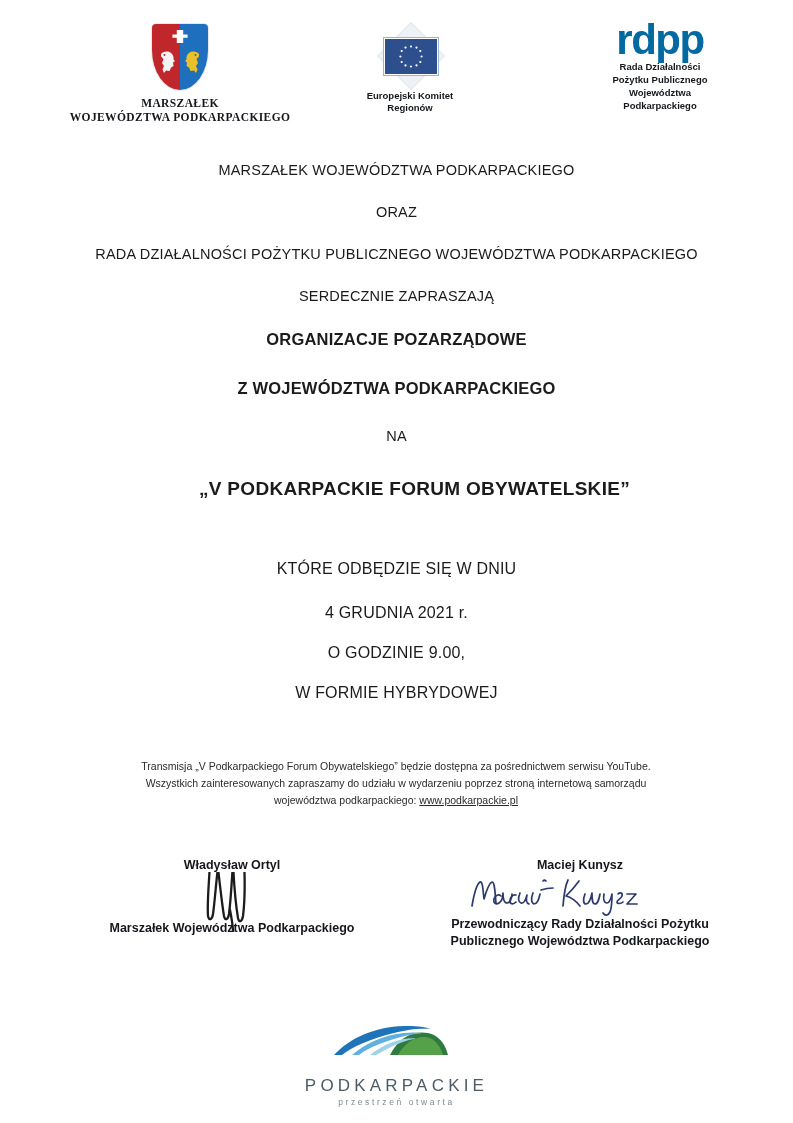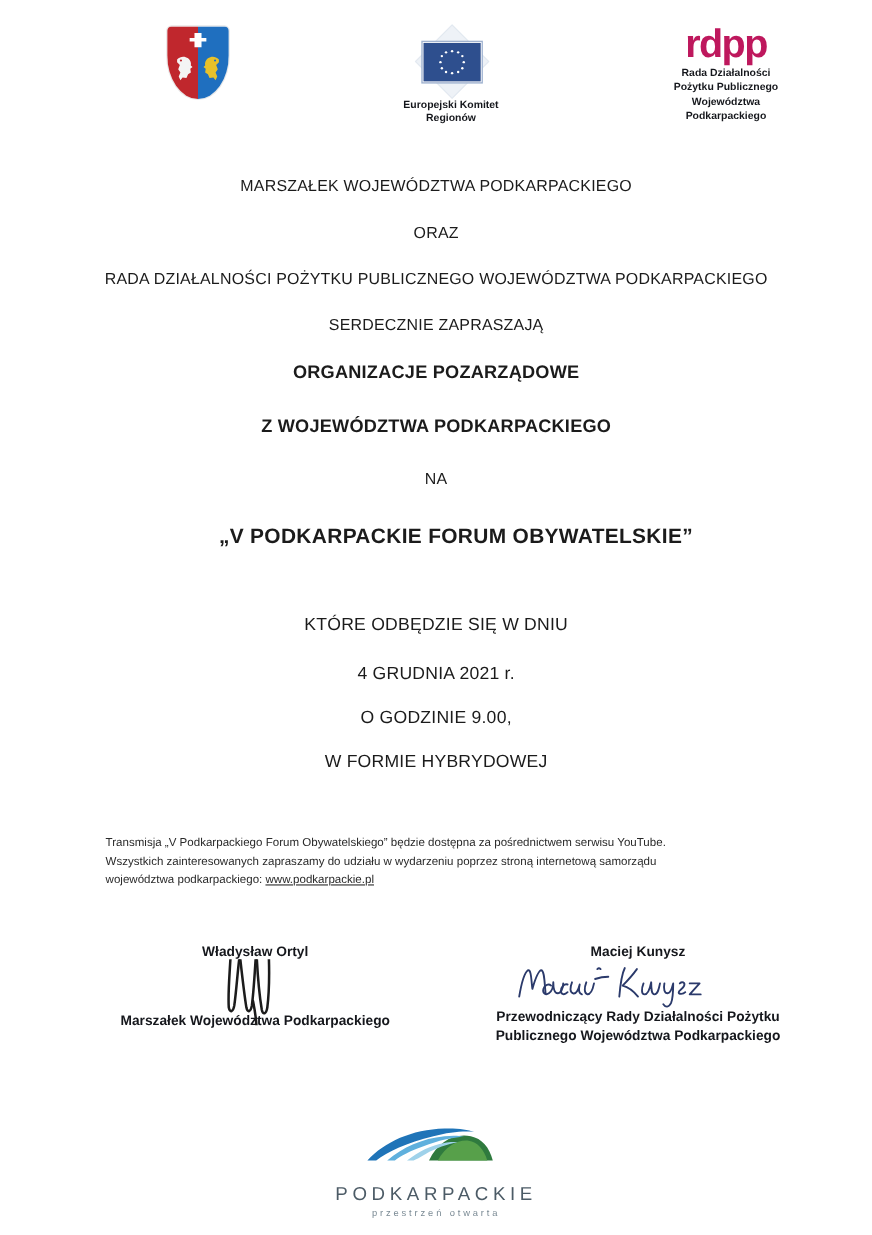--- a/index.html
+++ b/index.html
@@ -98,24 +98,24 @@
     font-size: 9.5px;
     font-weight: 700;
     line-height: 11.5px;
     color: #15171c;
   }
 
   
   .logo-rdpp { left: 570px; top: 22px; width: 180px; }
   .rdpp-mark {
     font-family: "Liberation Sans", sans-serif;
-    font-size: 36px;
+    font-size: 42px;
     font-weight: 700;
     letter-spacing: -1.5px;
-    color: #be185d;
+    color: #0369a1;
     line-height: 36px;
     margin-bottom: 2px;
   }
   .cap-rdpp {
     font-family: "Liberation Sans", sans-serif;
     font-size: 9.5px;
     font-weight: 700;
     line-height: 13px;
     color: #15171c;
   }
@@ -140,20 +140,21 @@
   .sp-26 { height: 26px; }
   .sp-30 { height: 30px; }
   .sp-34 { height: 34px; }
 
   
   .note {
     position: absolute;
     top: 758px;
     left: 96px;
     width: 600px;
+    text-align: center;
     font-family: "Liberation Sans", sans-serif;
     font-size: 10.5px;
     line-height: 17px;
     color: #2a2a2a;
   }
   .note a, .note .url {
     color: #2a2a2a;
     text-decoration: underline;
   }
 
@@ -236,20 +237,24 @@
 
           <path d="M28 6 L31.2 6 L31.2 10.5 L35.6 10.5 L35.6 13.8 L31.2 13.8 L31.2 19 L28 19 L24.8 19 L24.8 13.8 L20.4 13.8 L20.4 10.5 L24.8 10.5 L24.8 6 Z" fill="#ffffff"></path>
 
           <path d="M9 30 C12 27 16 27 19 29 C21 30.5 22 33 21.5 35.5 L23 37 L21 38.5 L21.5 42 L19 43.5 L17.5 47 L14 46.5 L12 49 L10.5 45.5 L12 42 L10 39 L11.5 35 L9 32.5 Z" fill="#f4f4f4"></path>
           <circle cx="12.5" cy="31" r="1" fill="#c0272d"></circle>
 
           <path d="M47 30 C44 27 40 27 37 29 C35 30.5 34 33 34.5 35.5 L33 37 L35 38.5 L34.5 42 L37 43.5 L38.5 47 L42 46.5 L44 49 L45.5 45.5 L44 42 L46 39 L44.5 35 L47 32.5 Z" fill="#e8c12a"></path>
           <circle cx="43.5" cy="31" r="1" fill="#1f6fbf"></circle>
         </svg>
       </div>
+    </div>
+    <div class="cap-serif">
+      <div>MARSZAŁEK</div>
+      <div>WOJEWÓDZTWA PODKARPACKIEGO</div>
     </div>
   </div>
 
   <div class="logo-block logo-eu">
     <div class="eu-wrap">
       <div class="eu-diamond"></div>
       <div class="eu-flag">
         <svg class="eu-stars" viewBox="0 0 52 35" width="52" height="35" aria-hidden="true">
           <g fill="#ffffff">
             <circle cx="26" cy="7.5" r="1.1"></circle>

